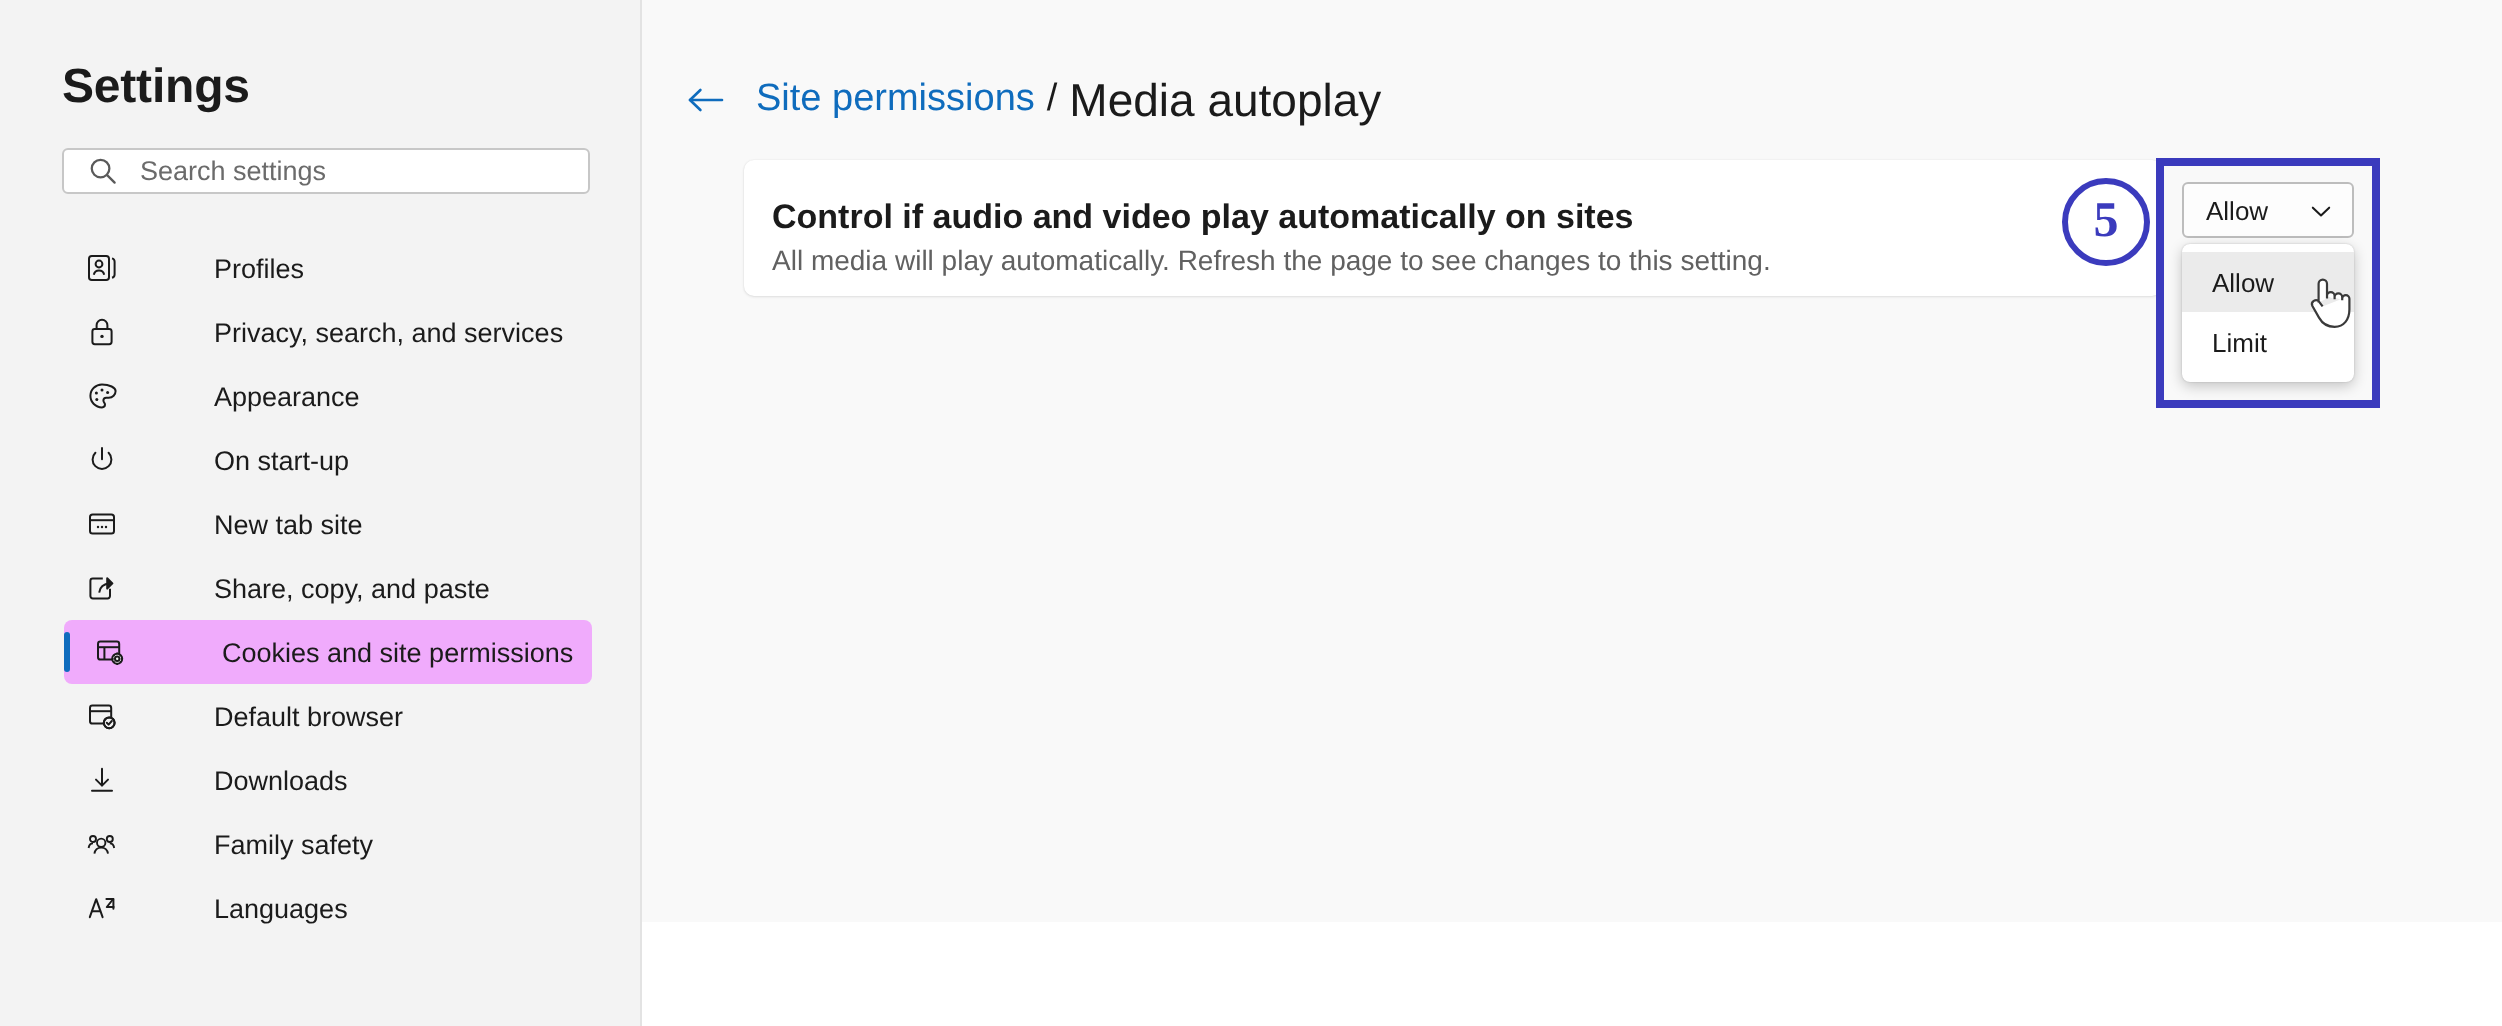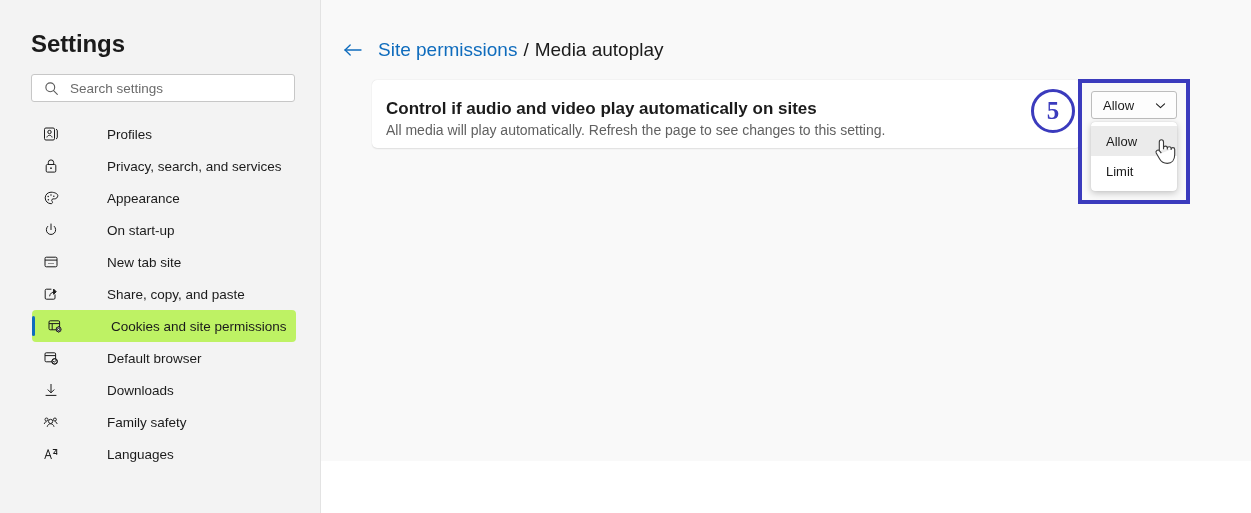--- a/index.html
+++ b/index.html
@@ -28,21 +28,21 @@
     position: absolute;
     left: 31px; top: 30px;
     font-size: 24px;
     font-weight: 600;
     color: #1b1b1b;
     letter-spacing: -0.1px;
   }
   #search-box {
     position: absolute;
     left: 31px; top: 74px;
-    width: 264px; height: 28px;
+    width: 264px; height: 23px;
     background: #ffffff;
     border: 1px solid #c7c7c7;
     border-radius: 3px;
     display: flex;
     align-items: center;
   }
   #search-box .s-icon {
     width: 38px;
     display: flex;
     align-items: center;
@@ -87,21 +87,21 @@
     color: #1b1b1b;
     flex: 0 0 auto;
   }
   .nav-item .n-label {
     font-size: 13.5px;
     color: #1b1b1b;
     margin-left: 9px;
     white-space: nowrap;
   }
   .nav-item.selected {
-    background: #bef264;
+    background: #f0abfc;
     margin-left: 32px;
   }
   .nav-item.selected::before {
     content: "";
     position: absolute;
     left: -0px;
     top: 6px;
     width: 3px;
     height: 20px;
     background: #0f6cbd;
@@ -134,21 +134,21 @@
     color: #0f6cbd;
     cursor: pointer;
     font-weight: 400;
   }
   #crumb-sep {
     font-size: 19px;
     color: #1b1b1b;
     margin: 0 6px;
   }
   #crumb-current {
-    font-size: 19px;
+    font-size: 23px;
     color: #1b1b1b;
   }
 
   #setting-card {
     position: absolute;
     left: 51px; top: 80px;
     width: 709px; height: 68px;
     background: #ffffff;
     border-radius: 5px;
     box-shadow: 0 0.5px 1.5px rgba(0,0,0,0.10), 0 0 1px rgba(0,0,0,0.07);

